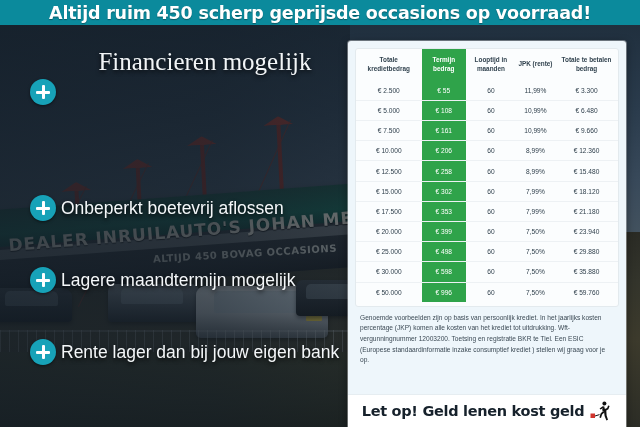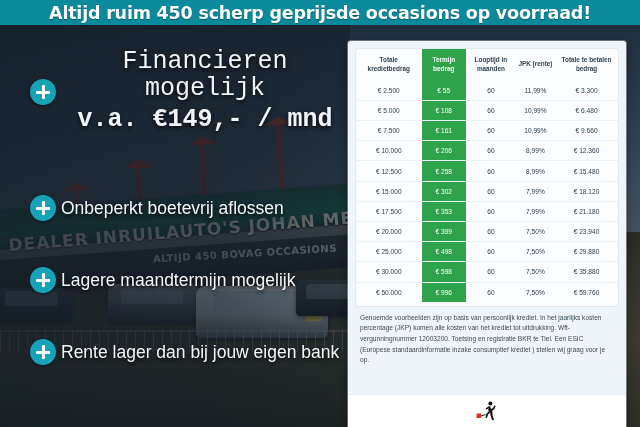--- a/index.html
+++ b/index.html
@@ -99,21 +99,21 @@
     white-space: nowrap;
   }
 
   
   .left { position: absolute; left: 0; top: 33px; width: 350px; height: 394px; }
   .headline {
     position: absolute; left: 66px; top: 16px; width: 278px;
     color: #f2f5f7; font-size: 25px; line-height: 1.06;
     text-shadow: 0 2px 4px rgba(0,0,0,.75);
     text-align: center;
-    font-family: Liberation Mono, monospace;
+    font-family: Liberation Serif, serif;
   }
   .headline .l2 { display: block; font-weight: bold; margin-top: 5px; font-size: 25px; }
 
   .bullet {
     position: absolute; left: 30px; display: flex; align-items: center; gap: 5px;
     width: 320px;
   }
   .bullet .label {
     color: #f4f7f9; font-size: 17.5px;
     text-shadow: 0 2px 4px rgba(0,0,0,.85);
@@ -236,21 +236,20 @@
   </div>
 
   <div class="left">
 
     <div class="plus-hero">
       <div class="pluscircle"></div>
     </div>
 
     <div class="headline">
       <span>Financieren mogelijk</span>
-      <span class="l2">v.a. €149,- / mnd</span>
     </div>
 
     <div class="bullet b2">
       <div class="pluscircle"></div>
       <div class="label">Onbeperkt boetevrij aflossen</div>
     </div>
 
     <div class="bullet b3">
       <div class="pluscircle"></div>
       <div class="label">Lagere maandtermijn mogelijk</div>
@@ -370,20 +369,21 @@
               <td>7,50%</td>
               <td>€ 59.760</td>
             </tr>
           </tbody>
       </table>
     </div>
 
     <div class="note-body">Genoemde voorbeelden zijn op basis van persoonlijk krediet. In het jaarlijks kosten percentage (JKP) komen alle kosten van het krediet tot uitdrukking. Wft-vergunningnummer 12003200. Toetsing en registratie BKR te Tiel. Een ESIC (Europese standaardinformatie inzake consumptief krediet ) stellen wij graag voor je op.</div>
 
     <div class="warnbar">
+      <span class="wtxt">Let op! Geld lenen kost geld</span>
       <svg class="runner" width="22" height="22" viewBox="0 0 22 22">
         <rect x="0.5" y="13.5" width="4.5" height="4.5" fill="#d0342c"></rect>
         <path d="M5 16 L9.5 14.6" stroke="#111" stroke-width="1"></path>
         <circle cx="14.4" cy="3.4" r="2.0" fill="#111"></circle>
         <path d="M13.9 5.6 L12.0 10.2 L14.0 11.6 L14.6 16.0 L16.4 20.4 L18.0 19.8 L16.6 15.6 L16.3 10.6 L18.4 9.2 L19.6 6.0 L18.1 5.4 L17.1 7.9 L14.9 9.0 Z" fill="#111"></path>
         <path d="M13.3 10.8 L10.6 13.6 L9.4 17.6 L11.0 18.1 L12.1 14.6 L14.3 12.6 Z" fill="#111"></path>
         <path d="M13.1 6.1 L9.6 8.4 L10.3 9.6 L13.6 7.9 Z" fill="#111"></path>
       </svg>
     </div>
   </div>

